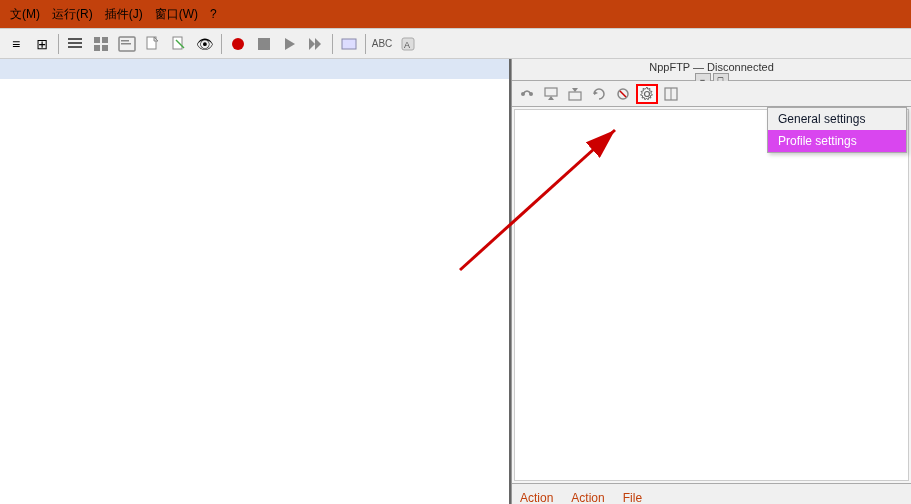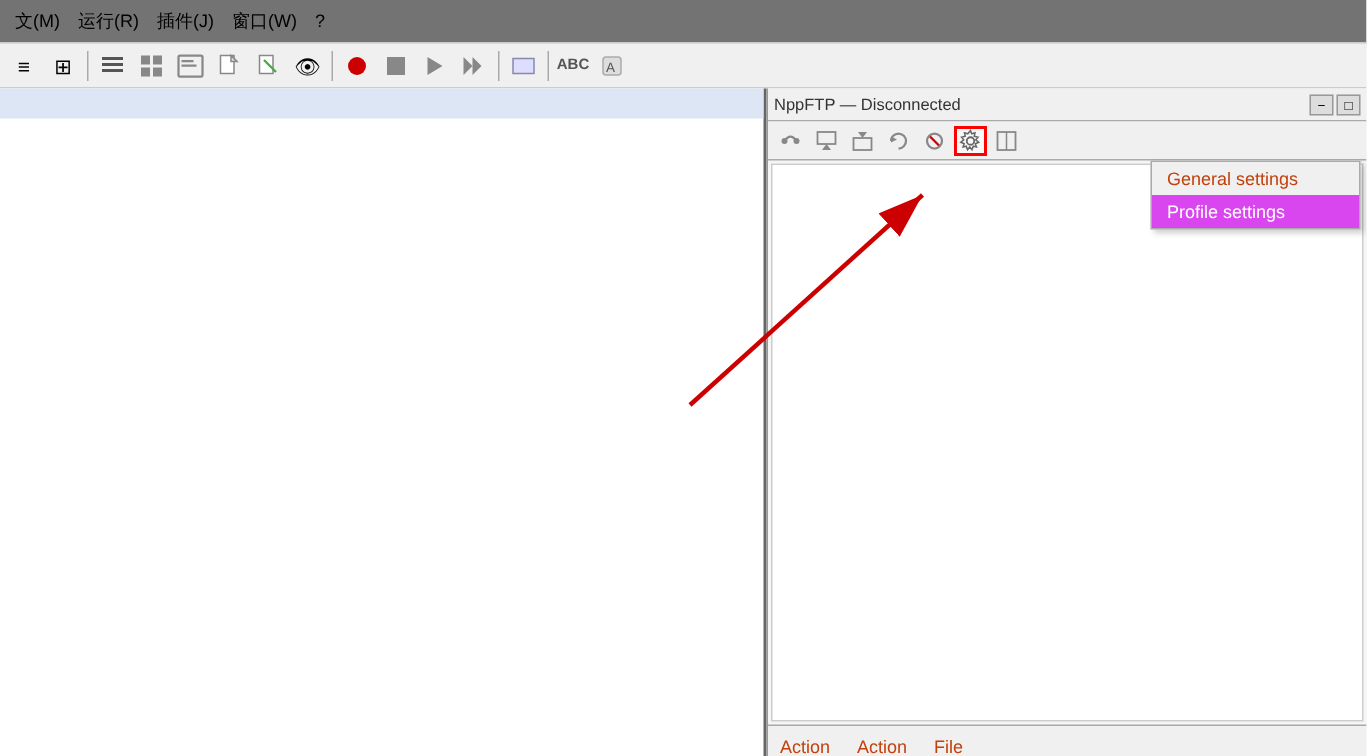--- a/index.html
+++ b/index.html
@@ -10,21 +10,21 @@
       font-family: 'Microsoft YaHei', SimSun, Arial, sans-serif;
       font-size: 12px;
       overflow: hidden;
       position: relative;
     }
 
     
     .menu-bar {
       display: flex;
       align-items: center;
-      background: #737373;
+      background: #c2410c;
       padding: 14px 4px;
       border-bottom: 1px solid #ccc;
       height: 22px;
     }
     .menu-item {
       padding: 2px 6px;
       cursor: pointer;
       font-size: 12px;
       color: #000;
     }
@@ -90,20 +90,21 @@
 
     
     .ftp-header {
       background: #f0f0f0;
       border-bottom: 1px solid #aaa;
       padding: 2px 4px;
       display: flex;
       align-items: center;
       justify-content: space-between;
       height: 22px;
+      flex-direction: column;
     }
     .ftp-title {
       font-size: 11px;
       color: #333;
     }
     .ftp-win-buttons {
       display: flex;
       gap: 2px;
     }
     .ftp-win-btn {
@@ -154,21 +155,21 @@
       background: #f0f0f0;
       border: 1px solid #aaa;
       box-shadow: 2px 2px 4px rgba(0,0,0,0.2);
       z-index: 100;
       min-width: 140px;
     }
     .dropdown-item {
       padding: 4px 10px;
       cursor: pointer;
       font-size: 12px;
-      color: #c2410c;
+      color: #0f172a;
     }
     .dropdown-item.selected {
       background: #d946ef;
       color: #fff;
     }
 
     
     .ftp-content {
       flex: 1;
       background: #ffffff;
@@ -273,21 +274,21 @@
       <polygon points="7,2 13,8 7,14" fill="#888"></polygon>
     </svg>
   </div>
   <div class="toolbar-sep"></div>
   <div class="toolbar-btn">
     <svg width="16" height="16" viewBox="0 0 16 16">
       <rect x="1" y="3" width="14" height="10" fill="#ddf" stroke="#88a" stroke-width="1"></rect>
     </svg>
   </div>
   <div class="toolbar-sep"></div>
-  <div class="toolbar-btn" style="font-size:10px;font-weight:bold;color:#555;">ABC</div>
+  <div class="toolbar-btn" style="font-size:10px;font-weight:normal;color:#555;">ABC</div>
   <div class="toolbar-btn">
     <svg width="16" height="16" viewBox="0 0 16 16">
       <rect x="2" y="2" width="12" height="12" rx="2" fill="#ddd" stroke="#aaa" stroke-width="1"></rect>
       <text x="4" y="12" font-size="9" fill="#555">A</text>
     </svg>
   </div>
 </div>
 
 <div class="main-layout">
 

